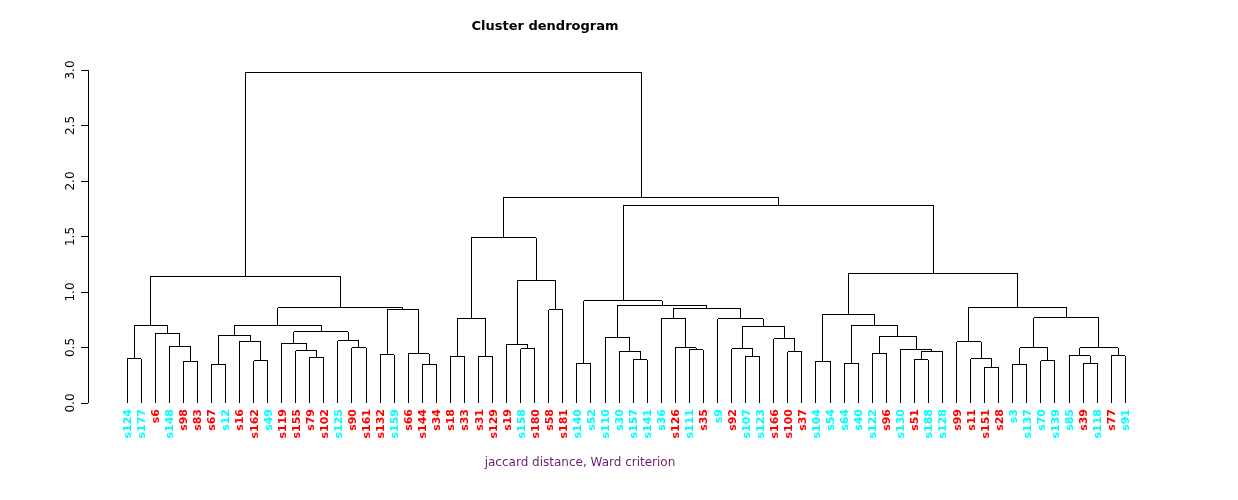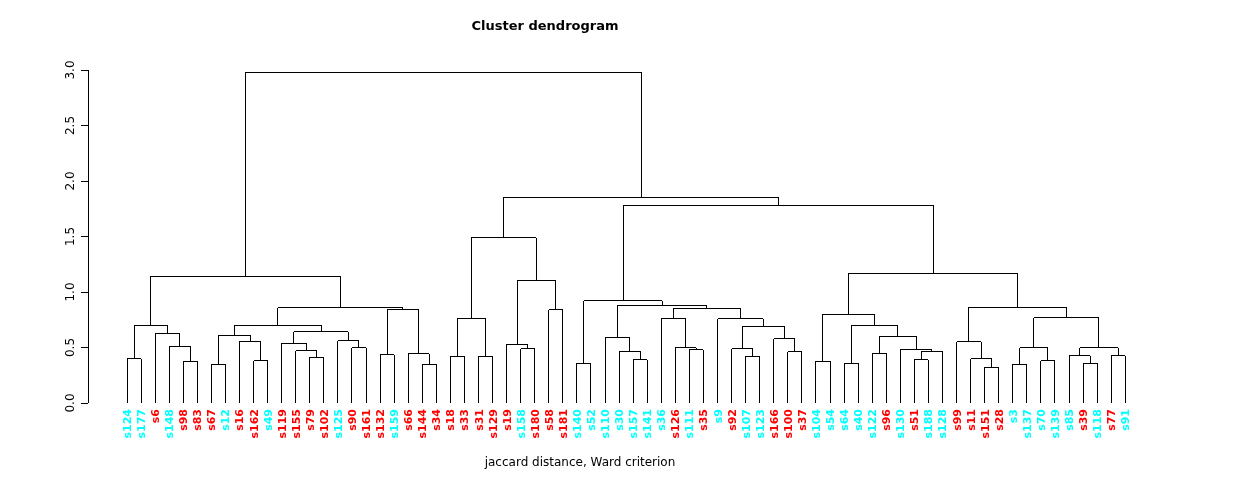--- a/index.html
+++ b/index.html
@@ -17,21 +17,21 @@
     text-align: center;
     font-size: 13px;
     font-weight: bold;
     color: #000000;
   }
   #chart-caption {
     position: absolute;
     top: 455px; left: 0; width: 1160px;
     text-align: center;
     font-size: 12px;
-    color: #000000;
+    color: #701a75;
   }
   #dendro-svg { position: absolute; top: 0; left: 0; }
   .dline { stroke: #000000; stroke-width: 1; shape-rendering: crispEdges; }
   .tick-label { font-size: 12px; fill: #000000; font-family: "DejaVu Sans", "Liberation Sans", sans-serif; }
   .leaf-label { font-size: 11px; font-weight: bold; font-family: "DejaVu Sans", "Liberation Sans", sans-serif; }
 </style>
 </head>
 <body>
 
 <div id="stage">

